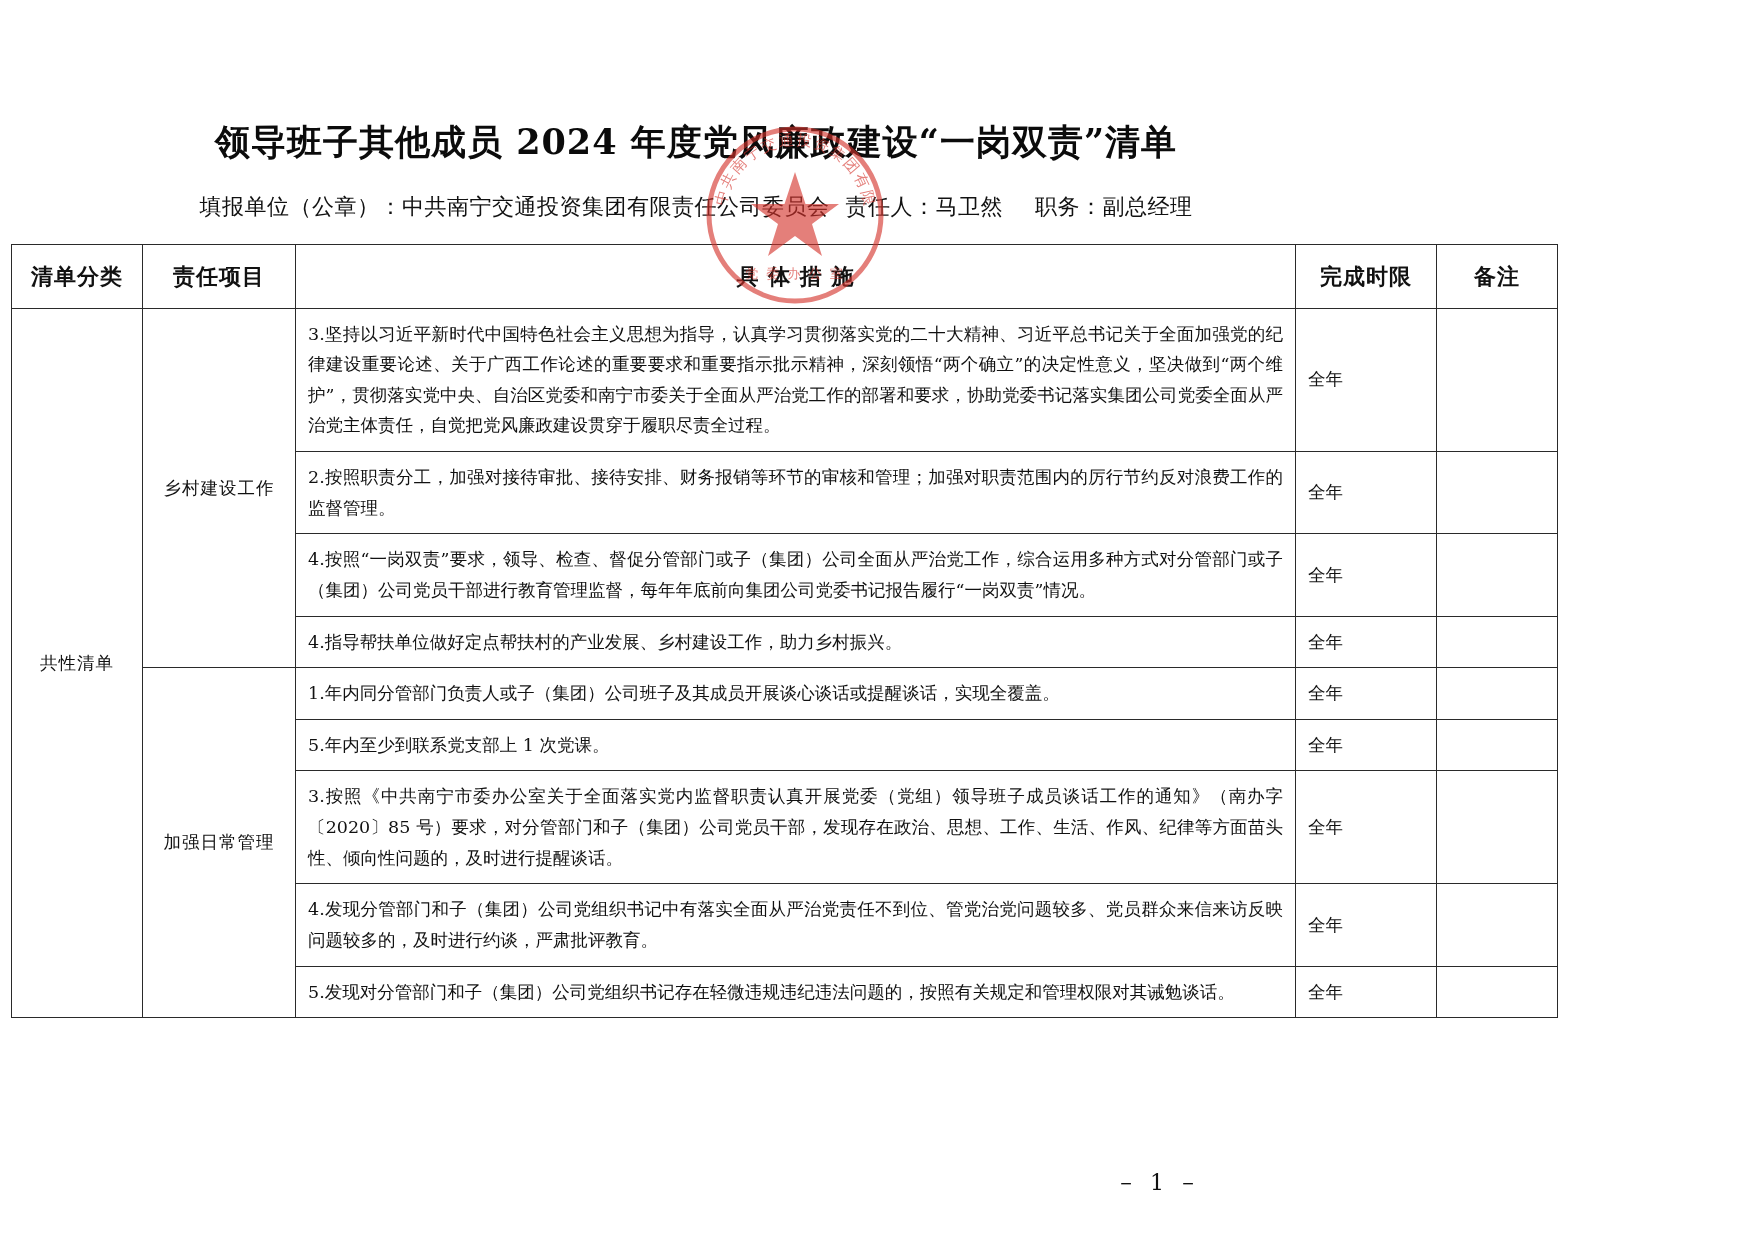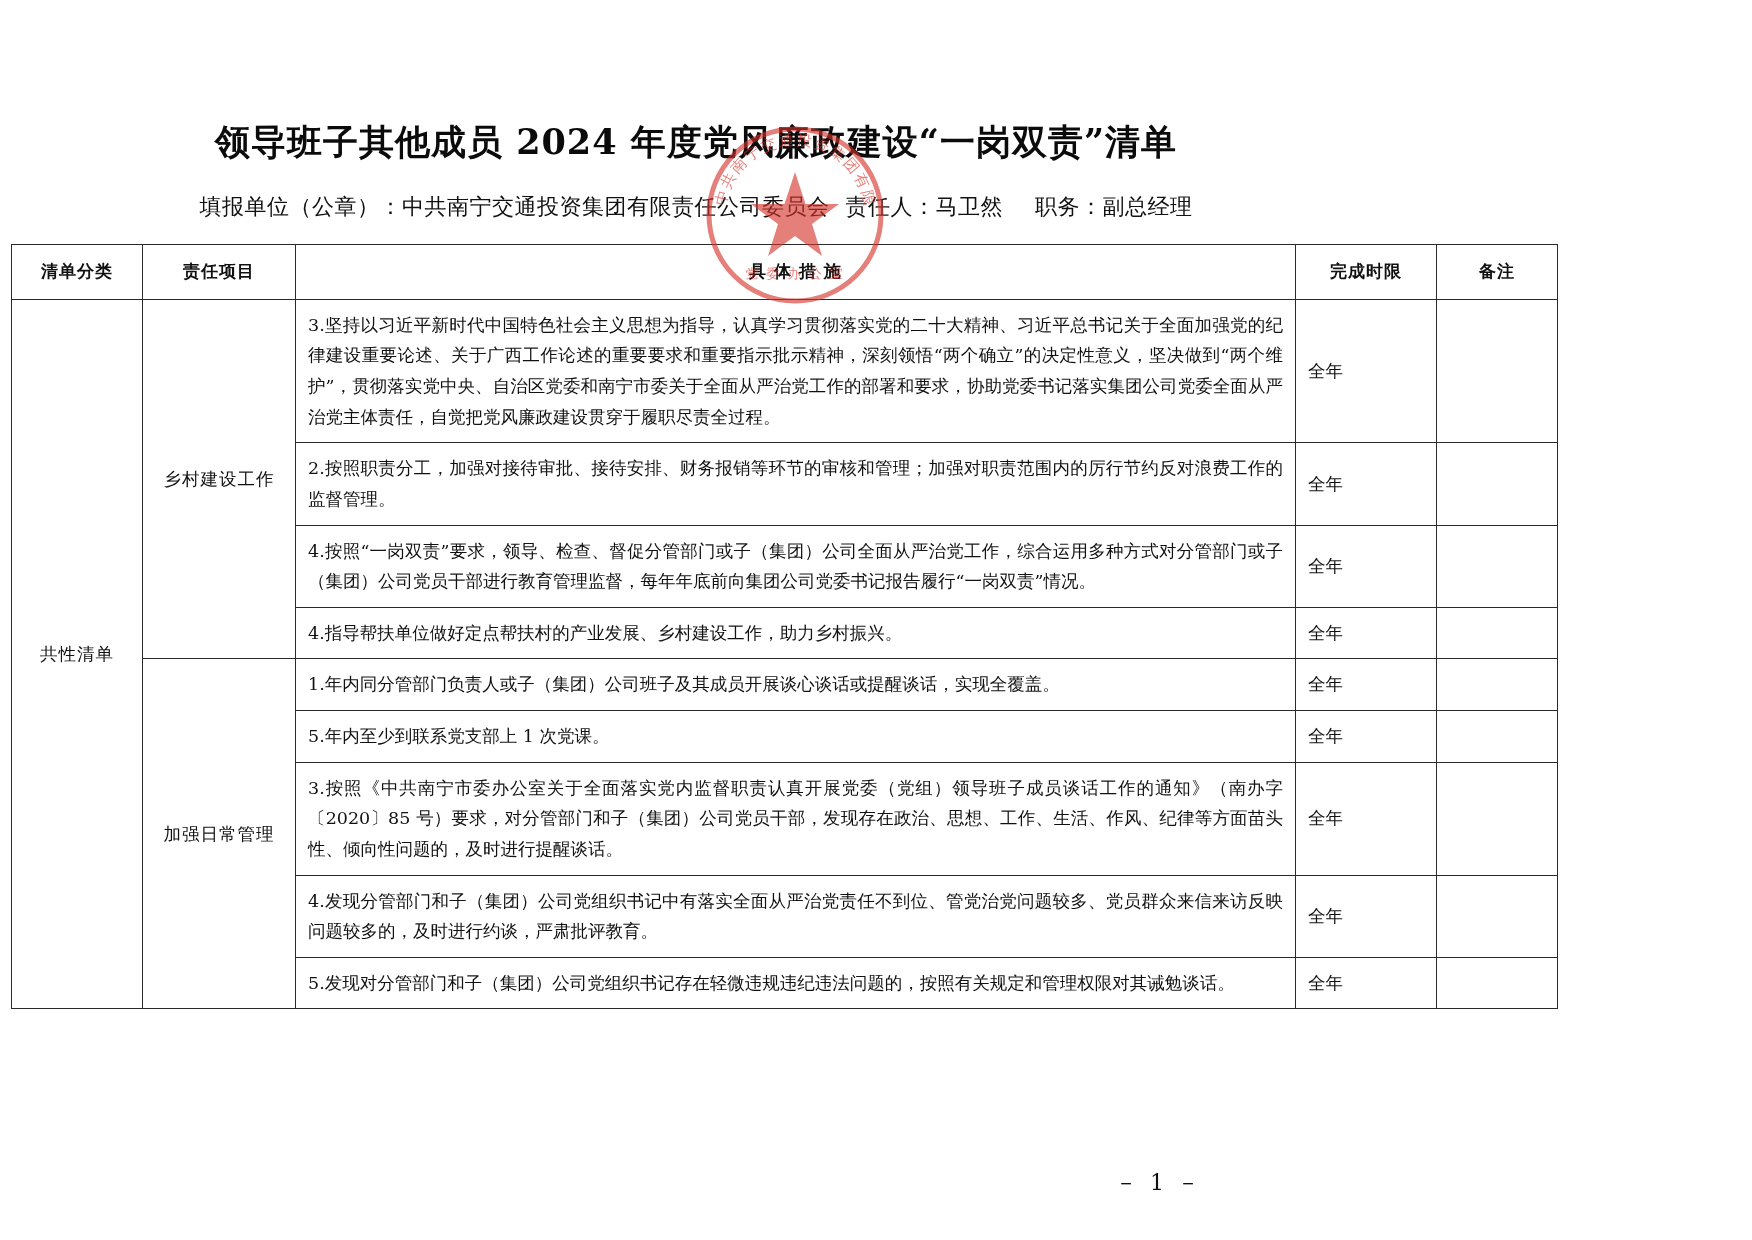--- a/index.html
+++ b/index.html
@@ -54,21 +54,21 @@
     padding: 10px 12px;
     vertical-align: middle;
     font-size: 17.5px;
     line-height: 1.75;
     color: #111111;
     font-weight: normal;
   }
   table.main thead th {
     text-align: center;
     font-weight: bold;
-    font-size: 17px;
+    font-size: 22px;
     padding: 12px 6px;
     letter-spacing: 1px;
   }
   th.col-cat { width: 118px; }
   th.col-item { width: 140px; }
   th.col-measure { width: auto; }
   th.col-deadline { width: 128px; }
   th.col-remark { width: 108px; }
   td.cat, td.item {
     text-align: center;

